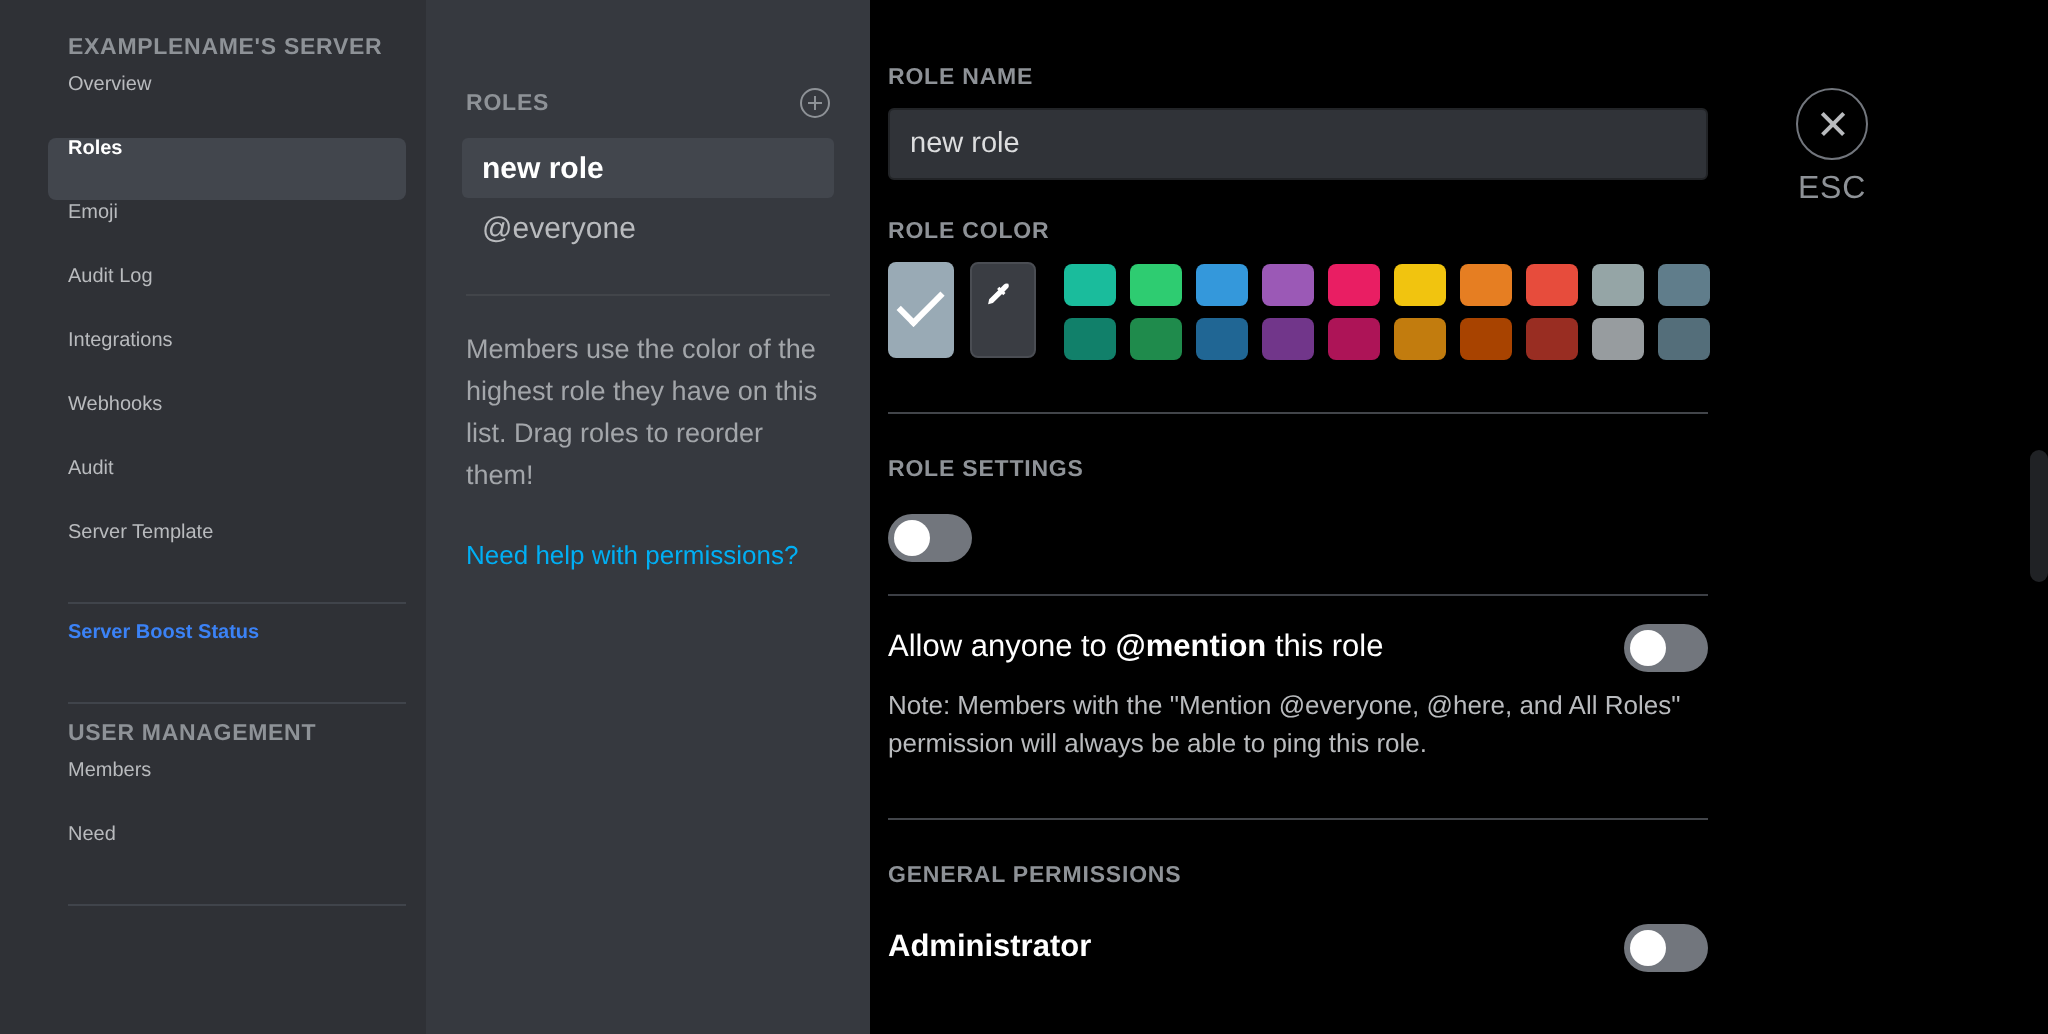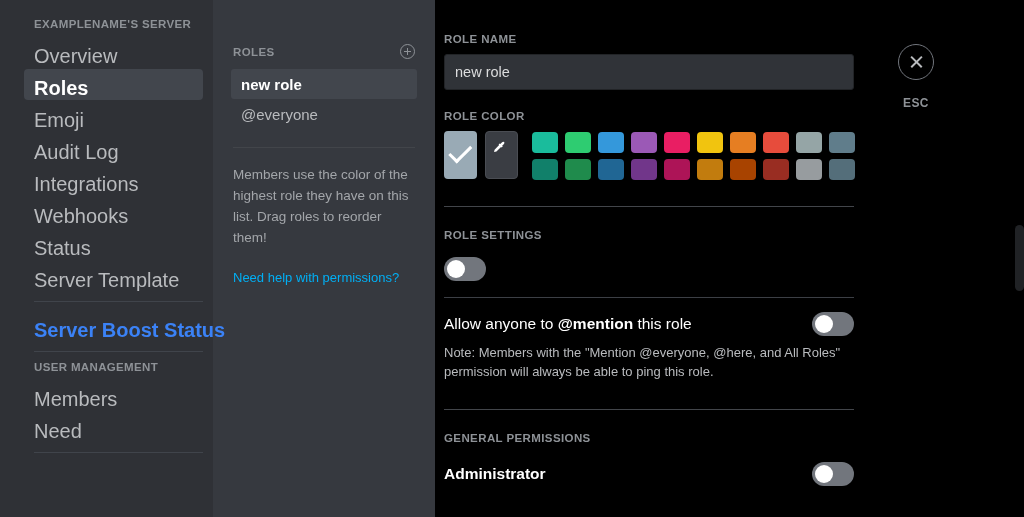--- a/index.html
+++ b/index.html
@@ -35,23 +35,23 @@
     letter-spacing: 0.35px;
     color: #8e9297;
     padding: 0 10px 6px 34px;
     text-transform: uppercase;
   }
   .side-item {
     height: 31px;
     margin: 1px 10px 1px 24px;
     padding: 0 10px;
     display: flex;
-    align-items: flex-end;
+    align-items: flex-start;
     border-radius: 4px;
-    font-size: 20px;
+    font-size: 10px;
     color: #b9bbbe;
     cursor: pointer;
     white-space: nowrap;
   }
   .side-item.active {
     background: #42464d;
     color: #ffffff;
     font-weight: bold;
   }
   .side-item.link {
@@ -269,23 +269,23 @@
   .esc-circle::before, .esc-circle::after {
     content: "";
     position: absolute;
     width: 15px; height: 1.8px;
     background: #b9bbbe;
     top: 16px; left: 9.5px;
   }
   .esc-circle::before { transform: rotate(45deg); }
   .esc-circle::after  { transform: rotate(-45deg); }
   .esc-text {
-    margin-top: 16px;
-    font-size: 12px;
-    font-weight: bold;
+    margin-top: 6px;
+    font-size: 16px;
+    font-weight: normal;
     letter-spacing: 0.4px;
     color: #8e9297;
   }
 
   .scrollbar-thumb {
     position: absolute;
     right: 0px;
     top: 225px;
     width: 9px;
     height: 66px;
@@ -313,21 +313,21 @@
     <div class="side-item">
       <span>Audit Log</span>
     </div>
     <div class="side-item">
       <span>Integrations</span>
     </div>
     <div class="side-item">
       <span>Webhooks</span>
     </div>
     <div class="side-item">
-      <span>Status</span>
+      <span>Audit</span>
     </div>
     <div class="side-item">
       <span>Server Template</span>
     </div>
 
     <div class="side-divider"></div>
 
     <div class="side-item link">
       <span>Server Boost Status</span>
     </div>

